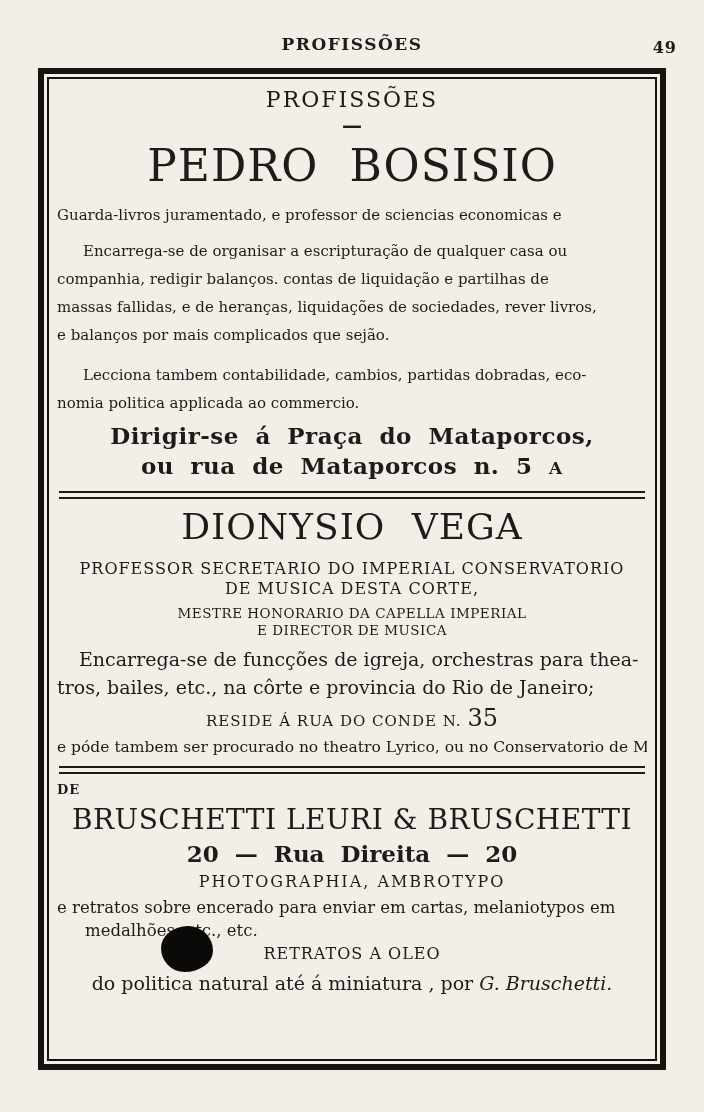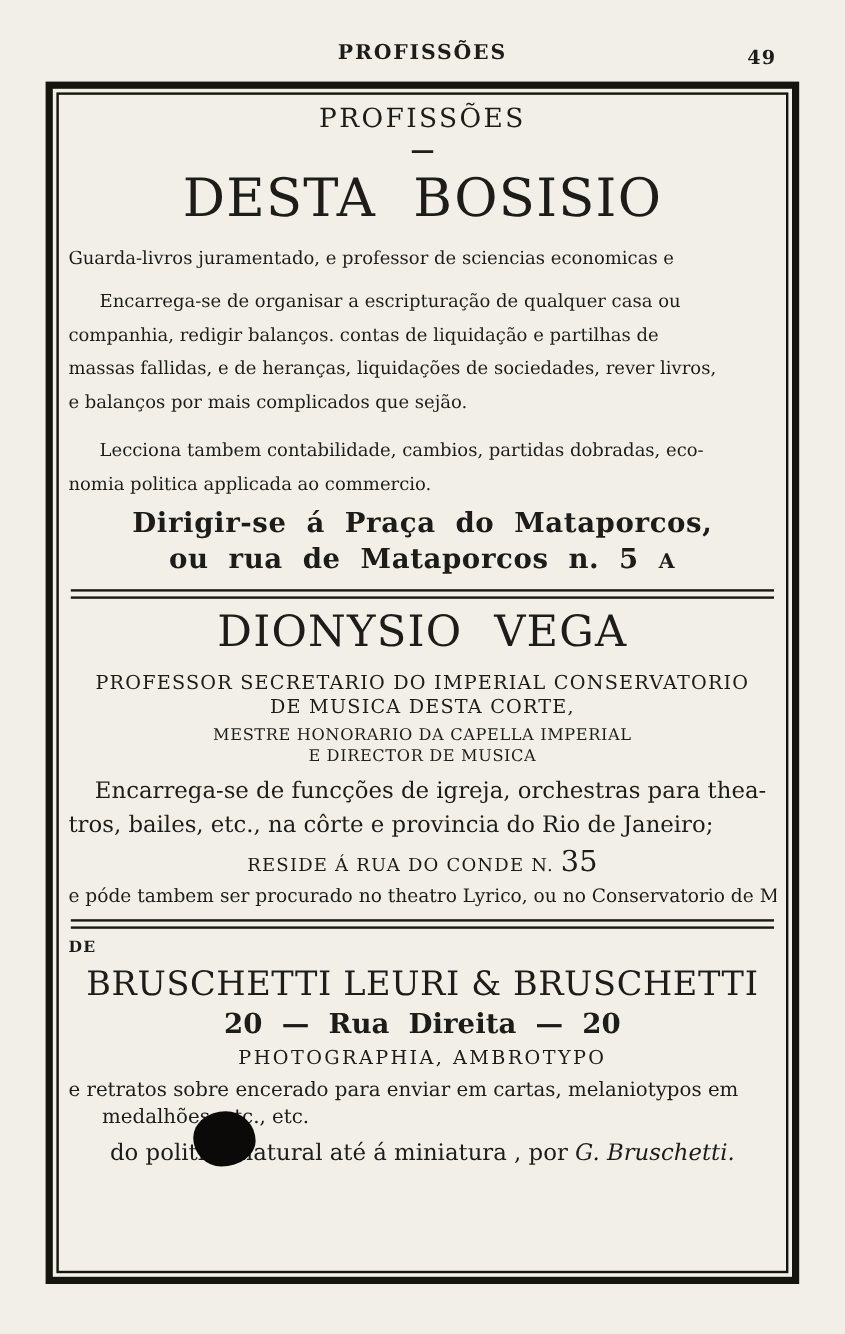--- a/index.html
+++ b/index.html
@@ -11,21 +11,21 @@
     position:relative;
     overflow:hidden;
     -webkit-font-smoothing:none;
   }
   
   .running-head{
     position:absolute;top:34px;left:0;width:100%;
     text-align:center;font-weight:bold;font-size:17px;letter-spacing:1.5px;
   }
   .page-num{
-    position:absolute;top:38px;right:57px;
+    position:absolute;top:38px;right:27px;
     font-weight:bold;font-size:16px;letter-spacing:1px;
   }
   
   .frame-outer{
     position:absolute;left:38px;top:68px;width:628px;height:1002px;
     border:6px solid #16140f;box-sizing:border-box;
   }
   .frame-inner{
     position:absolute;top:3px;left:3px;right:3px;bottom:3px;
     border:2px solid #16140f;box-sizing:border-box;
@@ -78,21 +78,21 @@
 
 <div class="running-head">PROFISSÕES</div>
 <div class="page-num">49</div>
 
 <div class="frame-outer">
   <div class="frame-inner">
 
     <div class="sec-title">PROFISSÕES</div>
     <div class="dash">—</div>
 
-    <div class="pedro-name nw">DESTA BOSISIO</div>
+    <div class="pedro-name nw">PEDRO BOSISIO</div>
 
     <div class="para mt10">
       <div class="body-line nw">Guarda-livros juramentado, e professor de sciencias economicas e</div>
     </div>
 
     <div class="para">
       <div class="body-line nw ind">Encarrega-se de organisar a escripturação de qualquer casa ou</div>
       <div class="body-line nw">companhia, redigir balanços. contas de liquidação e partilhas de</div>
       <div class="body-line nw">massas fallidas, e de heranças, liquidações de sociedades, rever livros,</div>
       <div class="body-line nw">e balanços por mais complicados que sejão.</div>
@@ -128,17 +128,18 @@
 
     <div class="gal-de">DE</div>
     <div class="gal-name nw">BRUSCHETTI LEURI &amp; BRUSCHETTI</div>
     <div class="gal-address nw">20 — Rua Direita — 20</div>
     <div class="gal-services nw">PHOTOGRAPHIA, AMBROTYPO</div>
 
     <div class="gal-bottom">
       <div class="gal-body-line nw">e retratos sobre encerado para enviar em cartas, melaniotypos em</div>
       <div class="gal-body-line nw ind28">medalhões, etc., etc.</div>
       <div class="ink-blot"></div>
+      <div class="gal-oleo nw">RETRATOS A OLEO</div>
       <div class="gal-footer nw"><span>do politica natural até á miniatura , por </span><span class="sig">G. Bruschetti.</span></div>
     </div>
 
   </div>
 </div>
 
 </body></html>

